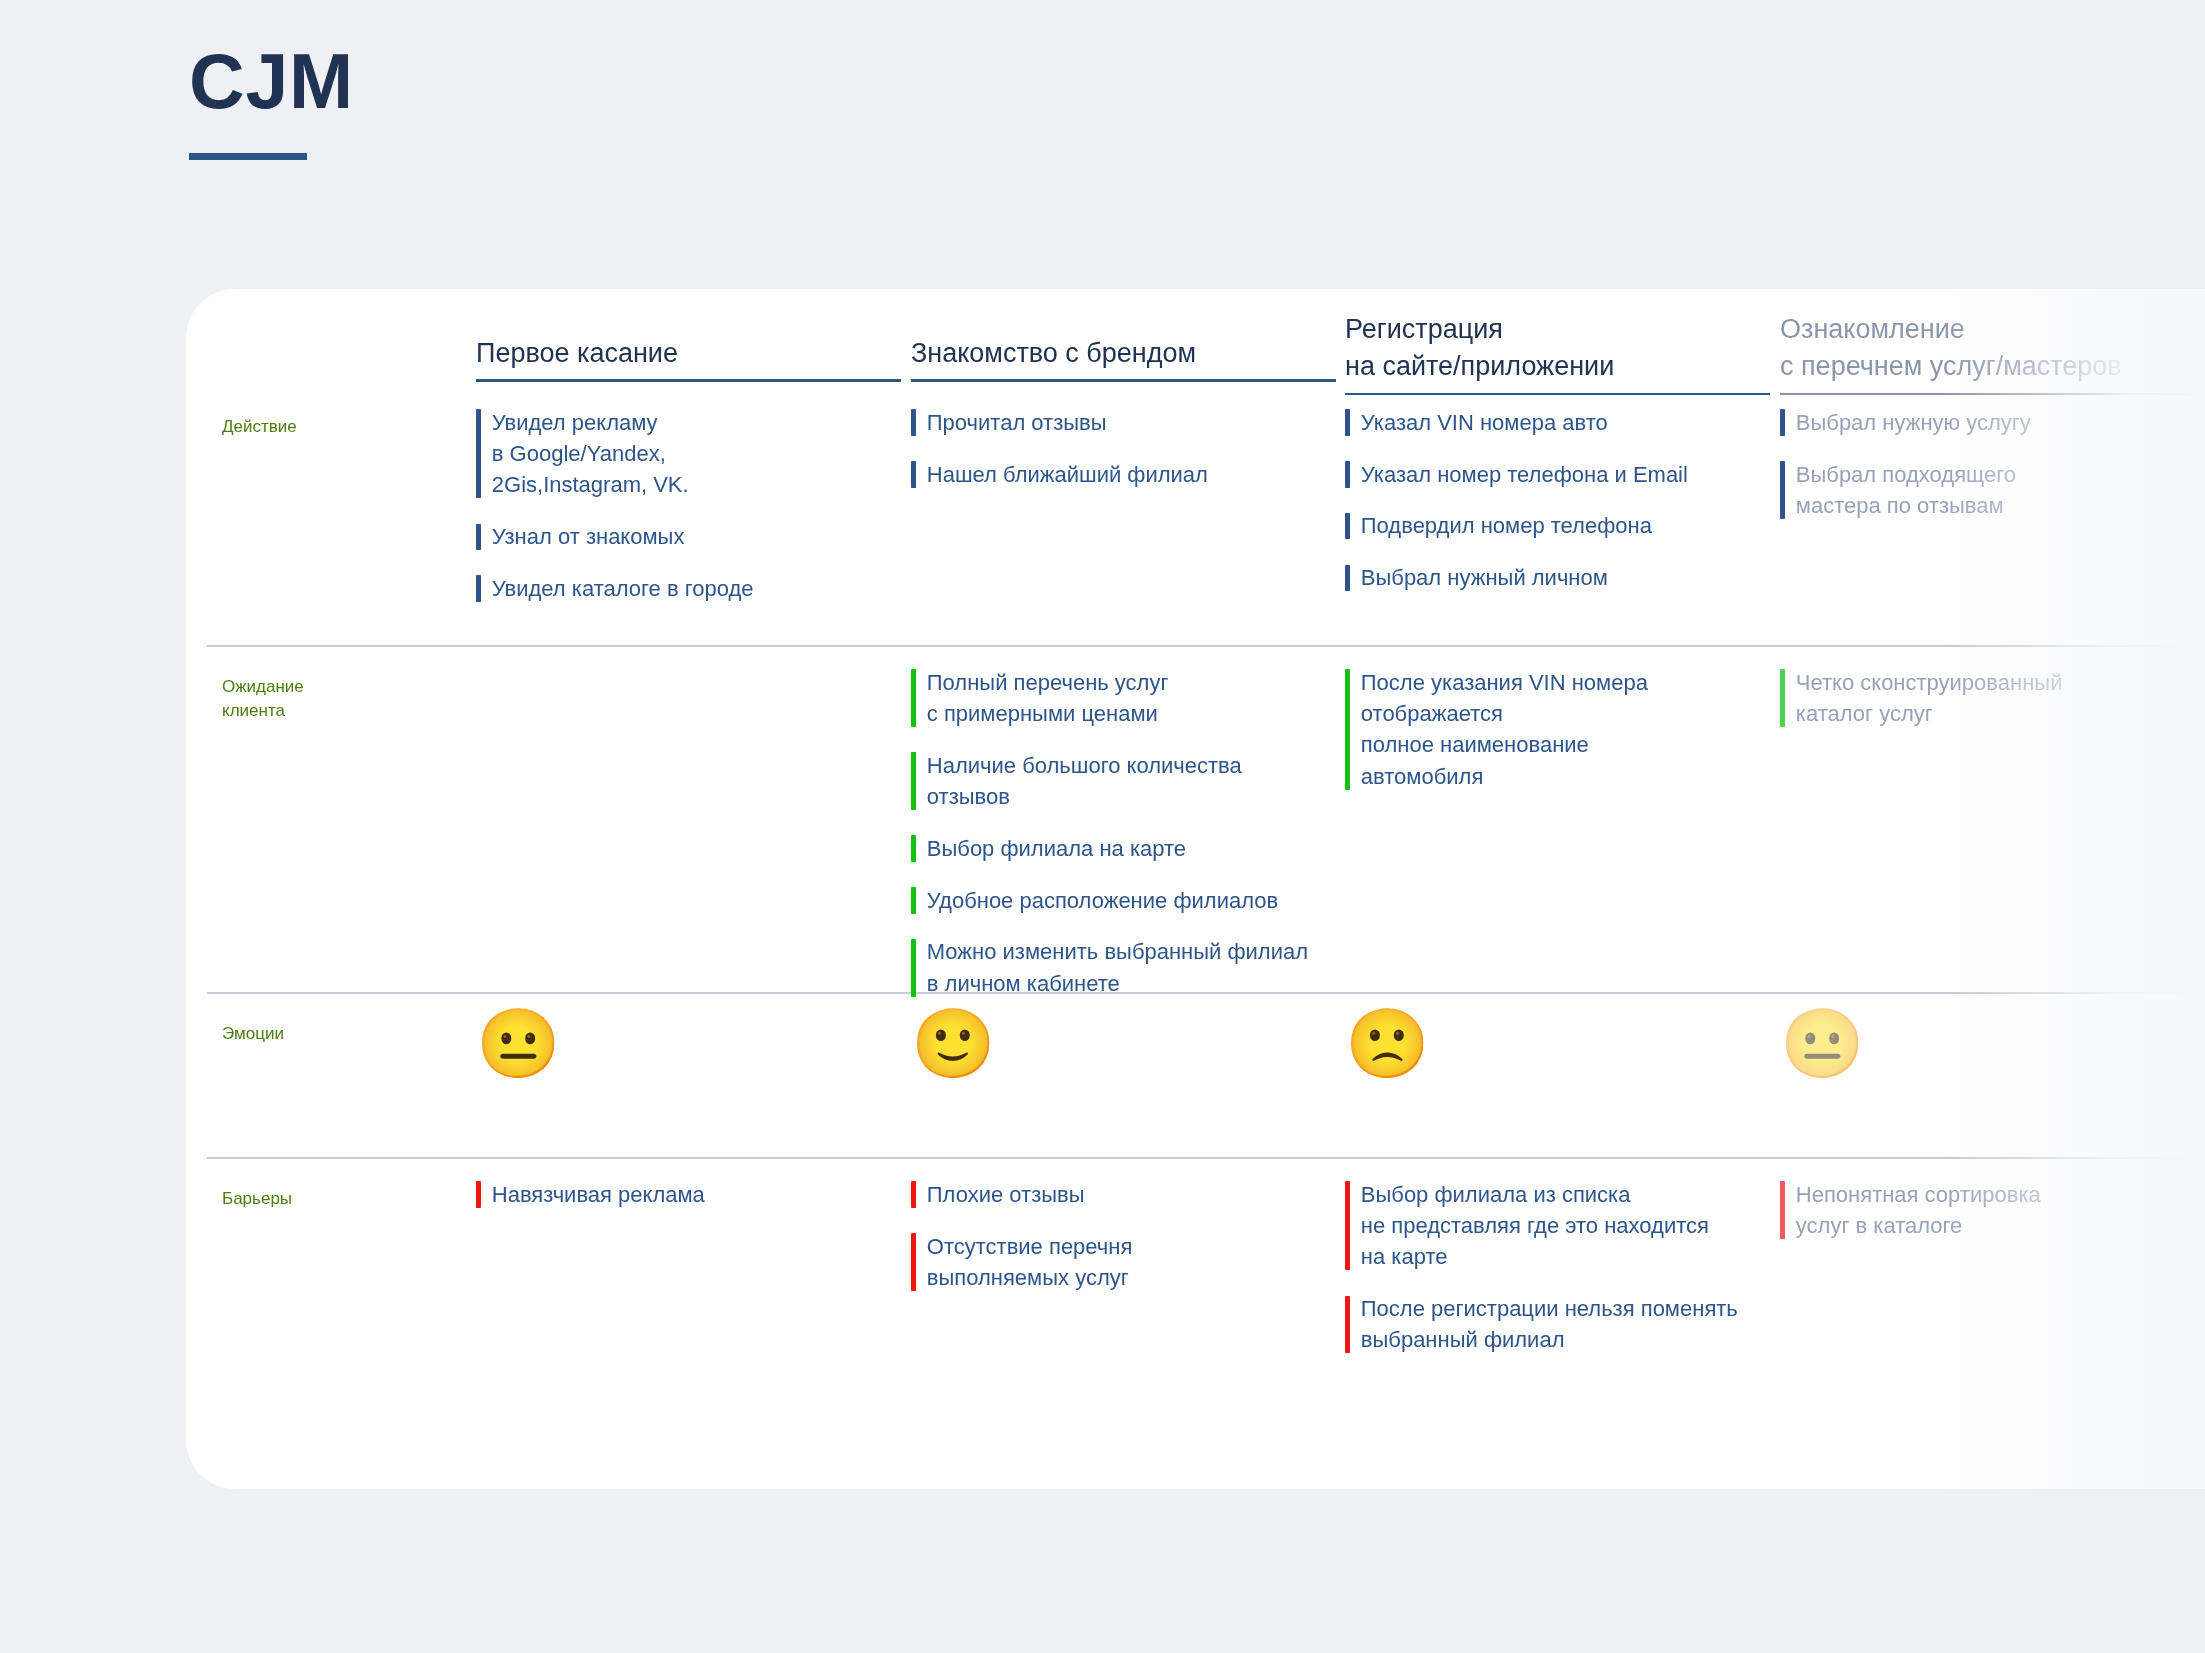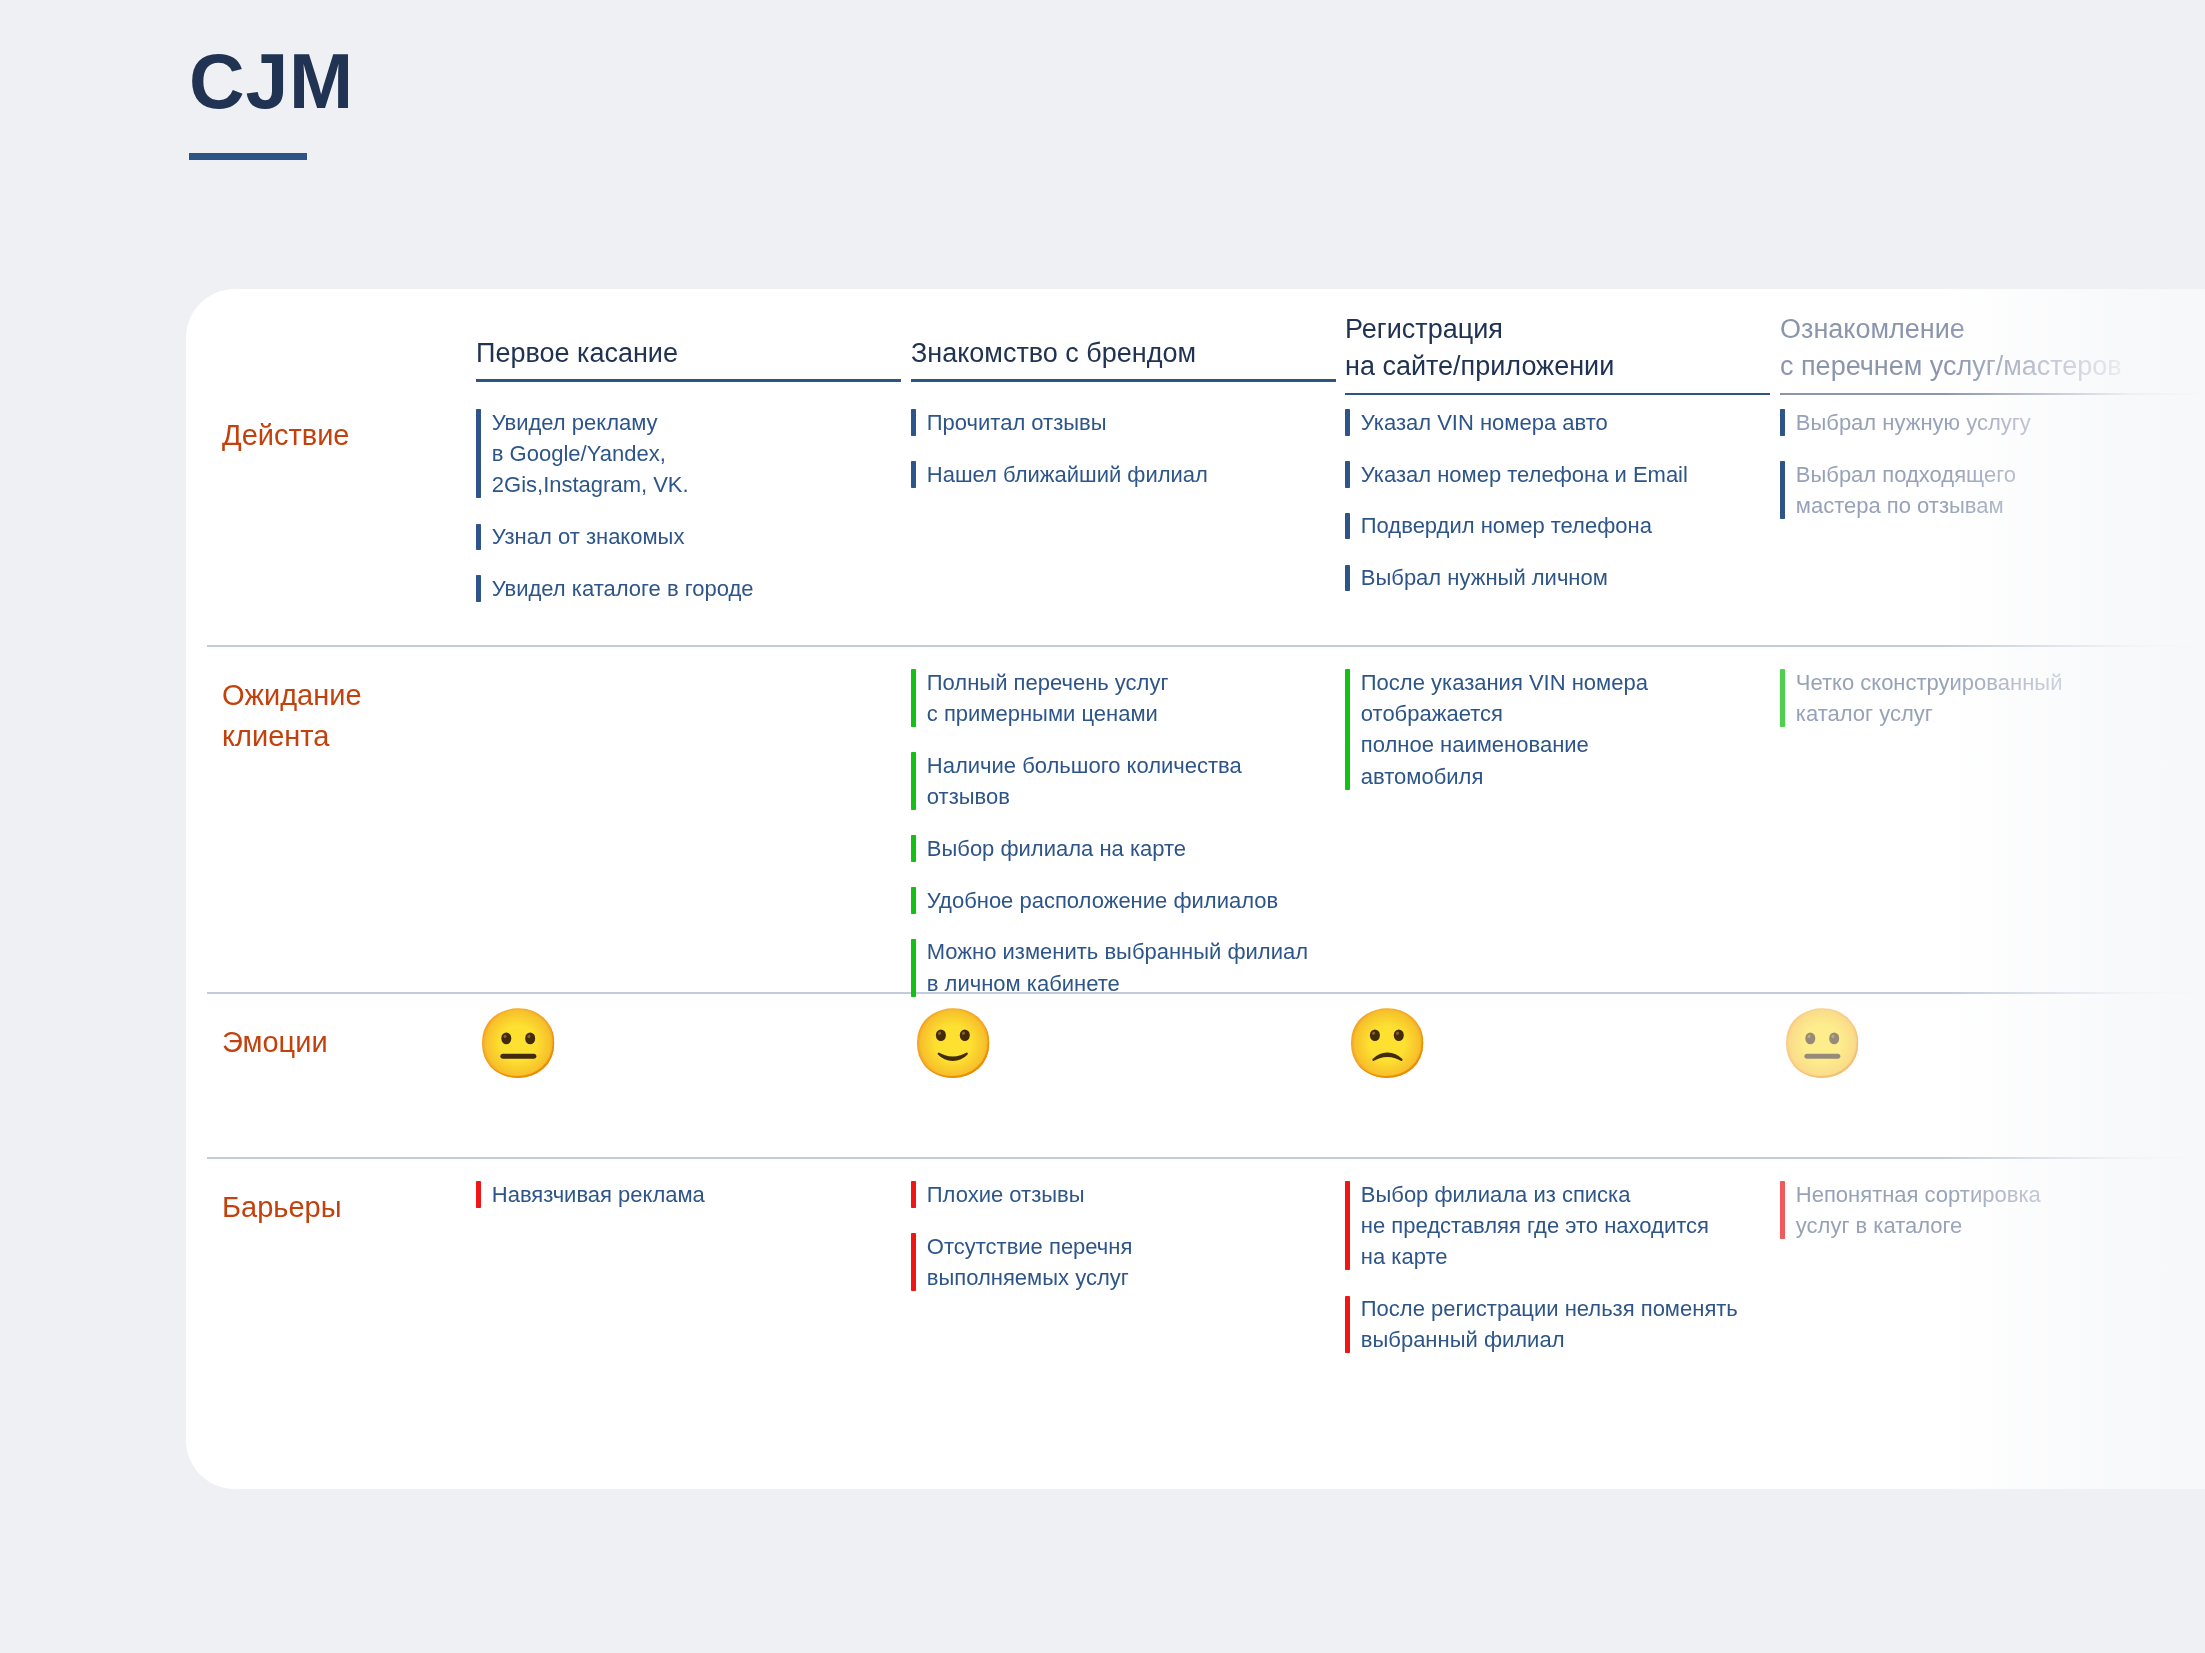--- a/index.html
+++ b/index.html
@@ -116,22 +116,22 @@
   }
   .div-1 { top: 356px; }
   .div-2 { top: 703px; }
   .div-3 { top: 868px; }
 
   .row-label {
     position: absolute;
     left: 36px;
     top: 30px;
     width: 236px;
-    font-size: 29px;
-    color: #c2410c;
+    font-size: 17px;
+    color: #4d7c0f;
     line-height: 1.42;
     white-space: pre-line;
   }
 
   .cell {
     position: absolute;
     top: 22px;
   }
 
   

